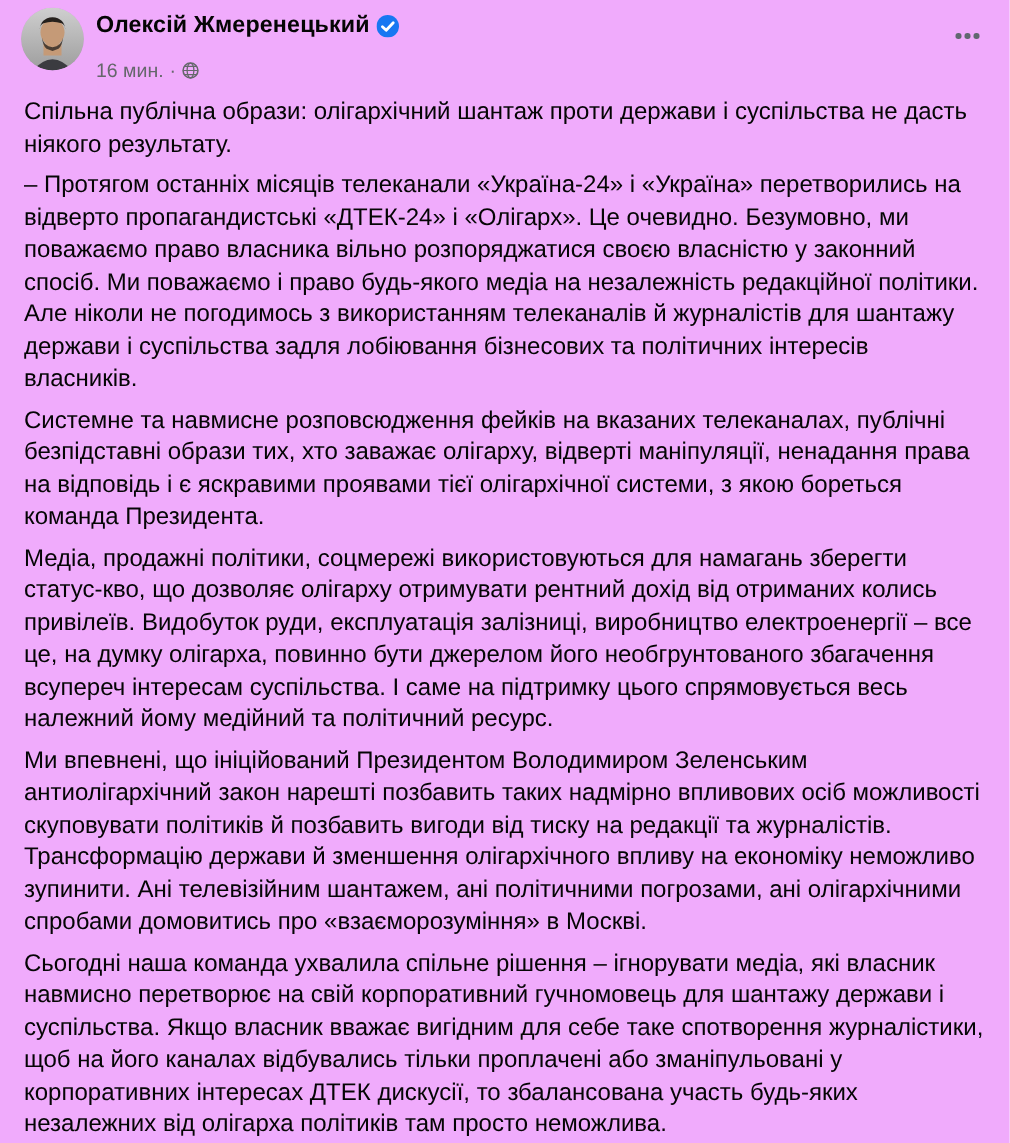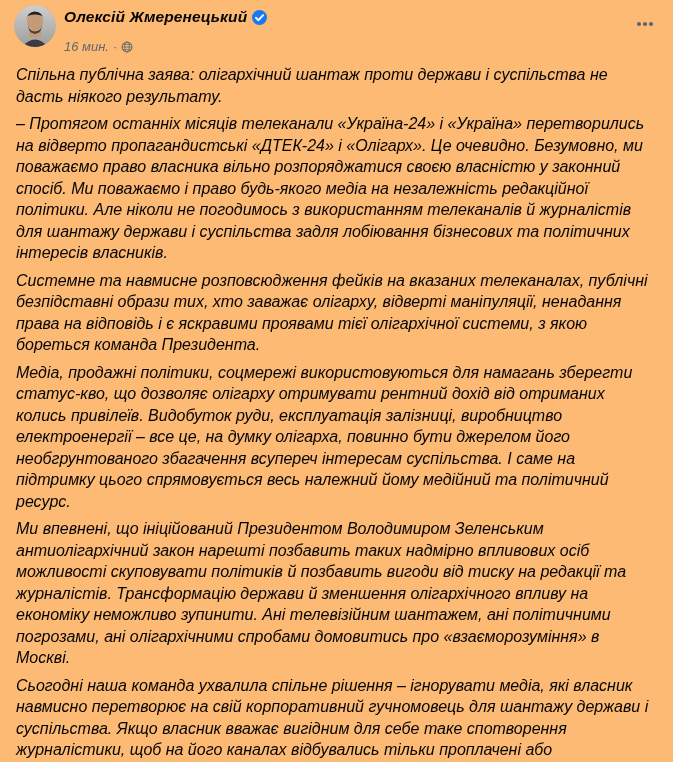--- a/index.html
+++ b/index.html
@@ -5,21 +5,21 @@
   * { margin: 0; padding: 0; box-sizing: border-box; }
   html, body { background: #ffffff; }
   body {
     width: 673px;
     height: 762px;
     overflow: hidden;
     font-family: "Liberation Sans", "DejaVu Sans", sans-serif;
     color: #050505;
     position: relative;
   }
-  .post { width: 100%; height: 100%; background: #fdba74; font-style: italic; }
+  .post { width: 100%; height: 100%; background: #f0abfc; }
 
   
   .post-header {
     display: flex;
     align-items: flex-start;
     padding: 5px 16px 4px 14px;
     position: relative;
   }
   .avatar {
     width: 42px; height: 42px;
@@ -132,21 +132,21 @@
     </div>
 
     <div class="menu-btn">
       <span class="dot"></span>
       <span class="dot"></span>
       <span class="dot"></span>
     </div>
   </div>
 
   <div class="post-body">
-    <p>Спільна публічна заява: олігархічний шантаж проти держави і суспільства не дасть ніякого результату.</p>
+    <p>Спільна публічна образи: олігархічний шантаж проти держави і суспільства не дасть ніякого результату.</p>
     <p>– Протягом останніх місяців телеканали «Україна-24» і «Україна» перетворились на відверто пропагандистські «ДТЕК-24» і «Олігарх». Це очевидно. Безумовно, ми поважаємо право власника вільно розпоряджатися своєю власністю у законний спосіб. Ми поважаємо і право будь-якого медіа на незалежність редакційної політики. Але ніколи не погодимось з використанням телеканалів й журналістів для шантажу держави і суспільства задля лобіювання бізнесових та політичних інтересів власників.</p>
     <p>Системне та навмисне розповсюдження фейків на вказаних телеканалах, публічні безпідставні образи тих, хто заважає олігарху, відверті маніпуляції, ненадання права на відповідь і є яскравими проявами тієї олігархічної системи, з якою бореться команда Президента.</p>
     <p>Медіа, продажні політики, соцмережі використовуються для намагань зберегти статус-кво, що дозволяє олігарху отримувати рентний дохід від отриманих колись привілеїв. Видобуток руди, експлуатація залізниці, виробництво електроенергії – все це, на думку олігарха, повинно бути джерелом його необгрунтованого збагачення всупереч інтересам суспільства. І саме на підтримку цього спрямовується весь належний йому медійний та політичний ресурс.</p>
     <p>Ми впевнені, що ініційований Президентом Володимиром Зеленським антиолігархічний закон нарешті позбавить таких надмірно впливових осіб можливості скуповувати політиків й позбавить вигоди від тиску на редакції та журналістів. Трансформацію держави й зменшення олігархічного впливу на економіку неможливо зупинити. Ані телевізійним шантажем, ані політичними погрозами, ані олігархічними спробами домовитись про «взаєморозуміння» в Москві.</p>
     <p>Сьогодні наша команда ухвалила спільне рішення – ігнорувати медіа, які власник навмисно перетворює на свій корпоративний гучномовець для шантажу держави і суспільства. Якщо власник вважає вигідним для себе таке спотворення журналістики, щоб на його каналах відбувались тільки проплачені або зманіпульовані у корпоративних інтересах ДТЕК дискусії, то збалансована участь будь-яких незалежних від олігарха політиків там просто неможлива.</p>
     <p>Коли олігарх дозволить редакціям та журналістам повернутись до роботи за загальноприйнятими стандартами журналістики, ми переглянемо своє рішення. В той же час ми залишаємося абсолютно відкритими для будь-яких ЗМІ, які працюють незалежно, збалансовано та заради об'єктивного інформування суспільства.</p>
   </div>
 
 </div>
 

